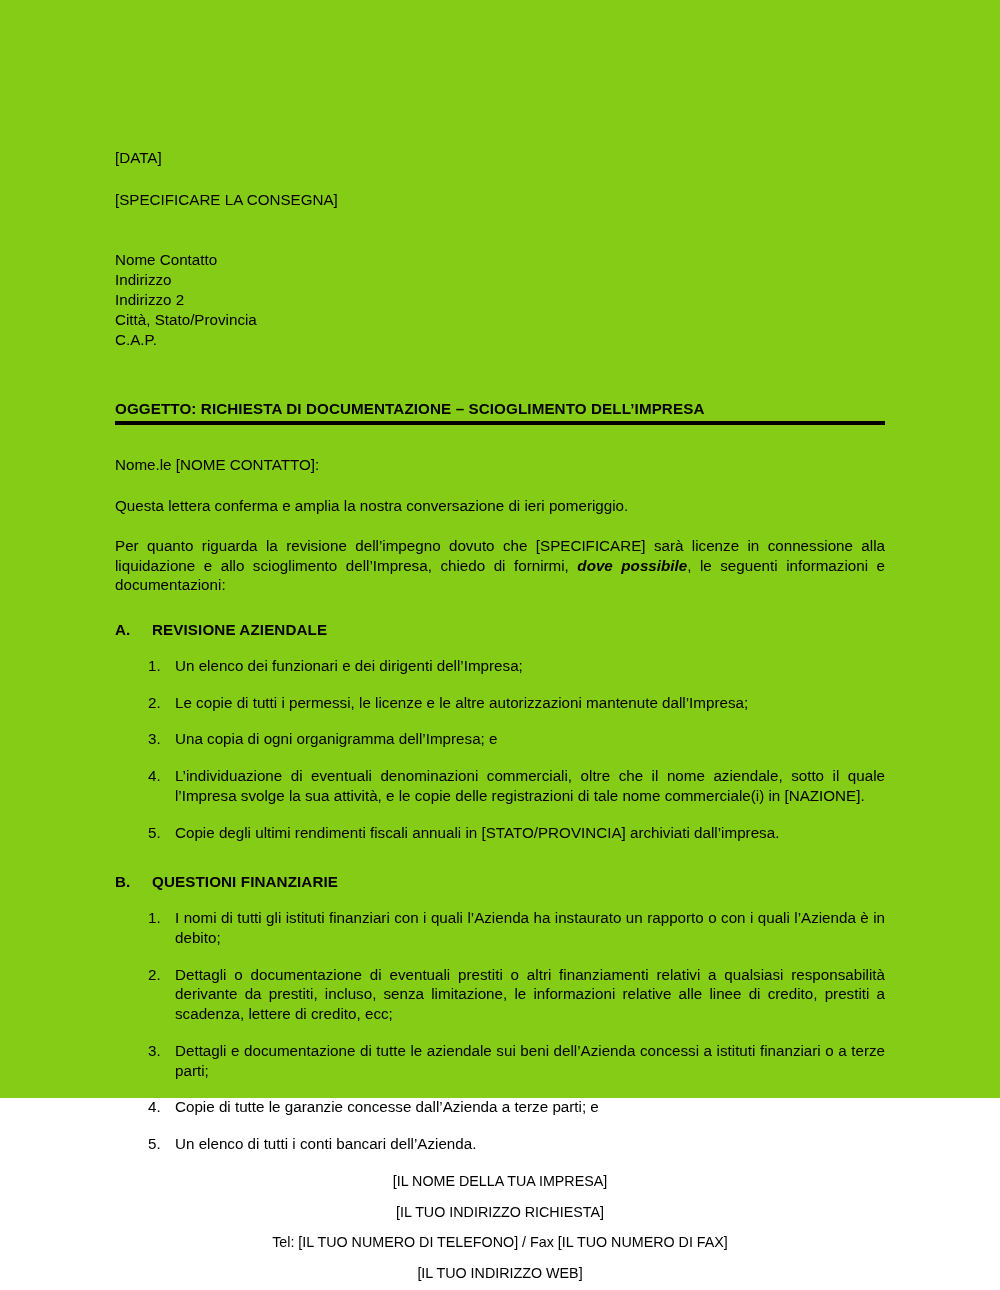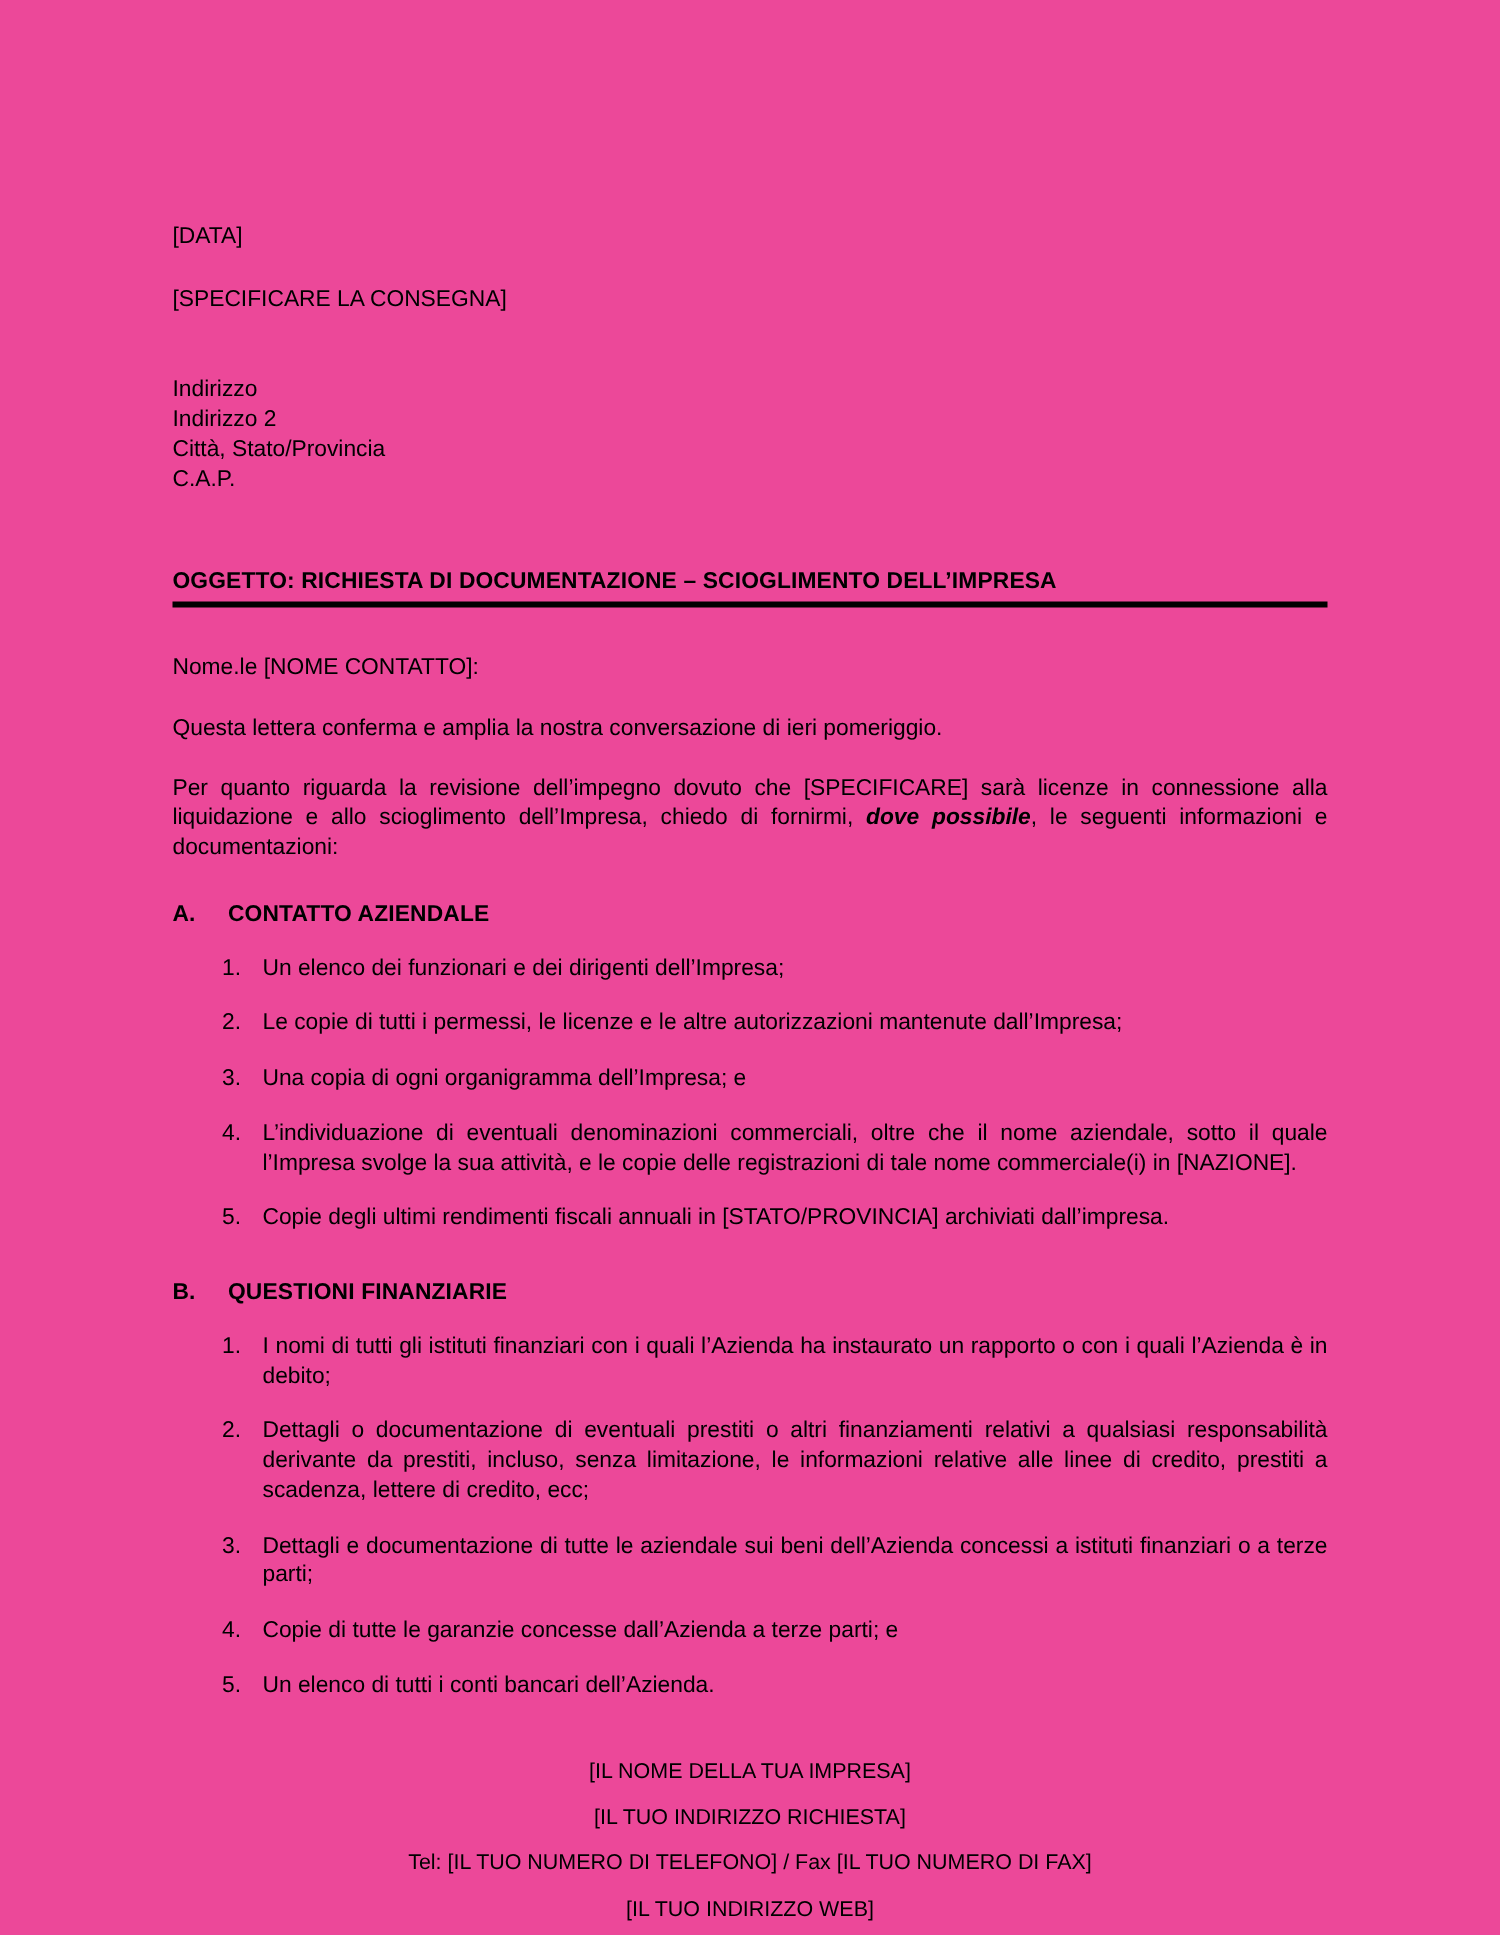--- a/index.html
+++ b/index.html
@@ -11,24 +11,24 @@
     width: 1000px;
     height: 1290px;
     font-family: "Liberation Sans", sans-serif;
     color: #000000;
     -webkit-font-smoothing: antialiased;
   }
 
   .page {
     position: relative;
     width: 1000px;
-    height: 1290px;
+    height: 1098px;
     box-sizing: border-box;
     padding: 148px 115px 12px 115px;
-    background: #ec4899;
+    background: #84cc16;
   }
 
   .doc-body {
     width: 770px;
     font-size: 15.2px;
     line-height: 1.30;
   }
 
   
   .line {
@@ -141,39 +141,40 @@
 <body>
 
 <div class="page">
   <div class="doc-body">
 
     <p class="line date-line">[DATA]</p>
 
     <p class="line delivery-line">[SPECIFICARE LA CONSEGNA]</p>
 
     <div class="address-block">
+      <p class="line">Nome Contatto</p>
       <p class="line">Indirizzo</p>
       <p class="line">Indirizzo 2</p>
       <p class="line">Città, Stato/Provincia</p>
       <p class="line">C.A.P.</p>
     </div>
 
     <p class="subject">OGGETTO: RICHIESTA DI DOCUMENTAZIONE – SCIOGLIMENTO DELL’IMPRESA</p>
     <div class="subject-rule"></div>
 
     <p class="para salutation">Nome.le [NOME CONTATTO]:</p>
 
     <p class="para intro">Questa lettera conferma e amplia la nostra conversazione di ieri pomeriggio.</p>
 
     <p class="para request"><span>Per quanto riguarda la revisione dell’impegno dovuto che [SPECIFICARE] sarà licenze in connessione alla liquidazione e allo scioglimento dell’Impresa, chiedo di fornirmi, </span><span class="bi">dove possibile</span><span>, le seguenti informazioni e documentazioni:</span></p>
 
     <div class="section">
       <div class="section-head">
         <span class="section-letter">A.</span>
-        <span class="section-title">CONTATTO AZIENDALE</span>
+        <span class="section-title">REVISIONE AZIENDALE</span>
       </div>
       <ul class="items">
         <li class="item">
           <span class="item-num">1.</span>
           <span class="item-text">Un elenco dei funzionari e dei dirigenti dell’Impresa;</span>
         </li>
         <li class="item">
           <span class="item-num">2.</span>
           <span class="item-text">Le copie di tutti i permessi, le licenze e le altre autorizzazioni mantenute dall’Impresa;</span>
         </li>

